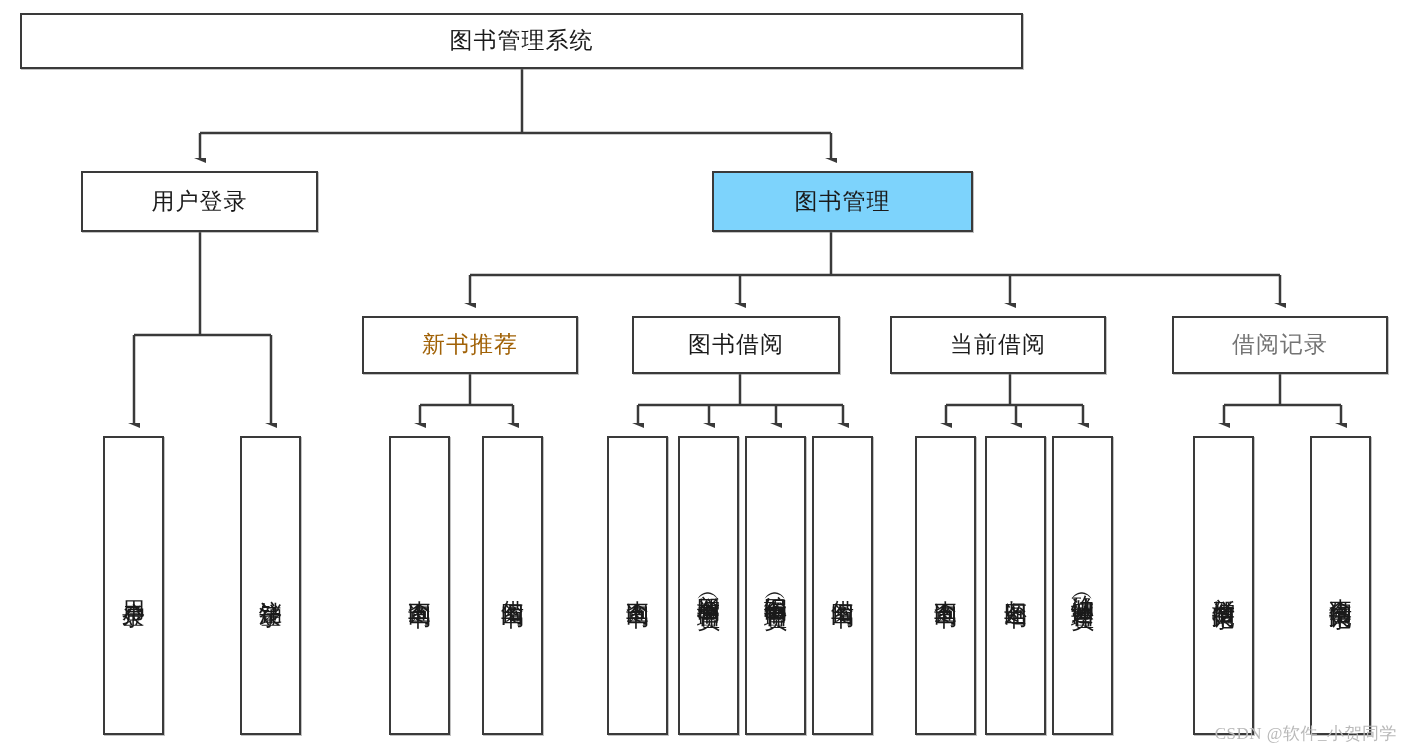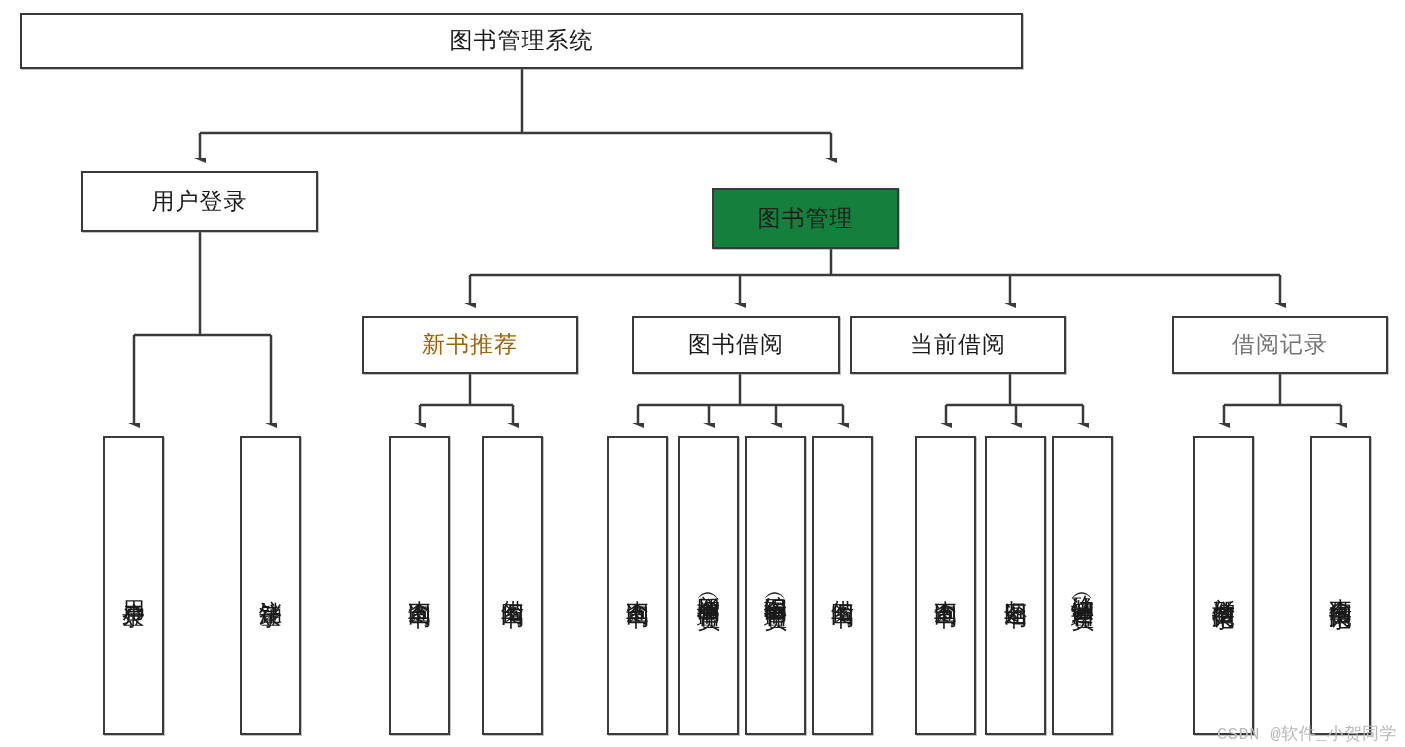--- a/index.html
+++ b/index.html
@@ -62,21 +62,21 @@
     text-orientation: upright;
   }
   #watermark {
     position: absolute;
     right: 8px;
     bottom: 2px;
     font-size: 17px;
     color: #b9b9b9;
     letter-spacing: 0.5px;
     white-space: nowrap;
-    font-family: Liberation Mono, monospace;
+    font-family: Liberation Serif, serif;
   }
 </style>
 </head>
 <body>
 
 <div id="diagram-root">
 
   <svg id="edge-layer" viewBox="0 0 1405 747" width="1405" height="747" xmlns="http://www.w3.org/2000/svg">
     <defs>
       <marker id="arrowhead" markerWidth="10" markerHeight="12" refX="1" refY="6" orient="auto" markerUnits="userSpaceOnUse">
@@ -120,30 +120,30 @@
       </g>
   </svg>
 
   <div id="nodes-layer">
       <div class="node horizontal" style="left: 20px; top: 13px; width: 1003px; height: 56px; border-color: rgb(58, 58, 58); color: rgb(26, 26, 26); background: rgb(255, 255, 255);">
         <span class="label">图书管理系统</span>
       </div>
       <div class="node horizontal" style="left: 81px; top: 171px; width: 237px; height: 61px; border-color: rgb(58, 58, 58); color: rgb(26, 26, 26); background: rgb(255, 255, 255);">
         <span class="label">用户登录</span>
       </div>
-      <div class="node horizontal" style="left: 712px; top: 171px; width: 187px; height: 61px; border-color: rgb(58, 58, 58); color: rgb(26, 26, 26); background: #15803d; margin-top: 17px;">
+      <div class="node horizontal" style="left: 712px; top: 171px; width: 261px; height: 61px; border-color: rgb(58, 58, 58); color: rgb(26, 26, 26); background: #7dd3fc;">
         <span class="label">图书管理</span>
       </div>
       <div class="node horizontal" style="left: 362px; top: 316px; width: 216px; height: 58px; border-color: rgb(58, 58, 58); color: #a16207; background: rgb(255, 255, 255);">
         <span class="label">新书推荐</span>
       </div>
       <div class="node horizontal" style="left: 632px; top: 316px; width: 208px; height: 58px; border-color: rgb(58, 58, 58); color: rgb(26, 26, 26); background: rgb(255, 255, 255);">
         <span class="label">图书借阅</span>
       </div>
-      <div class="node horizontal" style="left: 850px; top: 316px; width: 216px; height: 58px; border-color: rgb(58, 58, 58); color: rgb(26, 26, 26); background: rgb(255, 255, 255);">
+      <div class="node horizontal" style="left: 890px; top: 316px; width: 216px; height: 58px; border-color: rgb(58, 58, 58); color: rgb(26, 26, 26); background: rgb(255, 255, 255);">
         <span class="label">当前借阅</span>
       </div>
       <div class="node horizontal" style="left: 1172px; top: 316px; width: 216px; height: 58px; border-color: rgb(58, 58, 58); color: #737373; background: rgb(255, 255, 255);">
         <span class="label">借阅记录</span>
       </div>
       <div class="node vertical" style="left: 103px; top: 436px; width: 61px; height: 299px; border-color: rgb(58, 58, 58); color: rgb(26, 26, 26); background: rgb(255, 255, 255);">
         <span class="label">用户登录</span>
       </div>
       <div class="node vertical" style="left: 240px; top: 436px; width: 61px; height: 299px; border-color: rgb(58, 58, 58); color: rgb(26, 26, 26); background: rgb(255, 255, 255);">
         <span class="label">注销登录</span>

